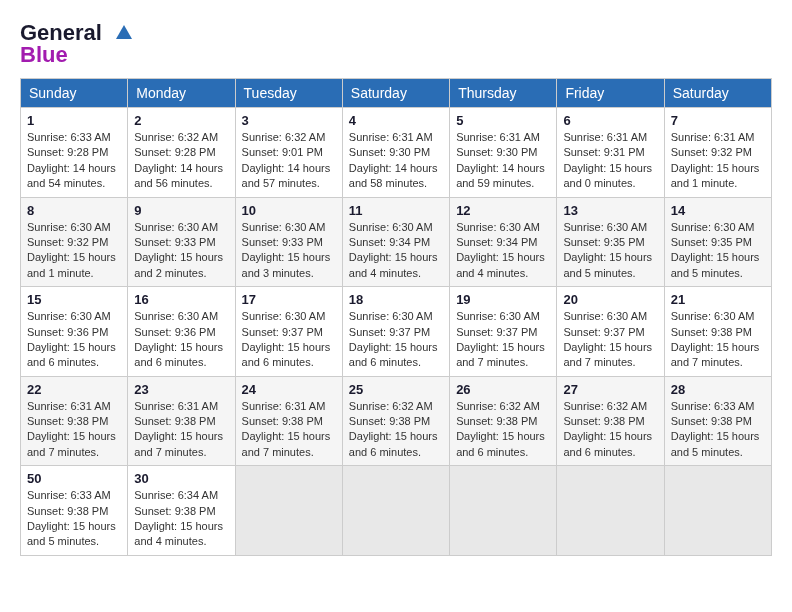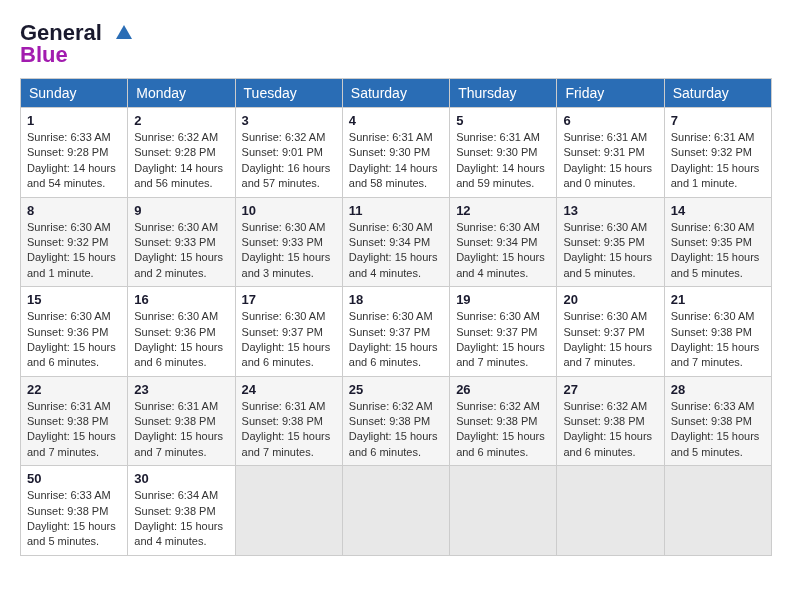--- a/index.html
+++ b/index.html
@@ -122,21 +122,21 @@
           <div>Sunrise: 6:32 AM</div>
           <div>Sunset: 9:28 PM</div>
           <div>Daylight: 14 hours and 56 minutes.</div>
         </div>
       </td>
         <td>
         <span class="day-number">3</span>
         <div class="day-info">
           <div>Sunrise: 6:32 AM</div>
           <div>Sunset: 9:01 PM</div>
-          <div>Daylight: 16 hours and 57 minutes.</div>
+          <div>Daylight: 14 hours and 57 minutes.</div>
         </div>
       </td>
         <td>
         <span class="day-number">4</span>
         <div class="day-info">
           <div>Sunrise: 6:31 AM</div>
           <div>Sunset: 9:30 PM</div>
           <div>Daylight: 14 hours and 58 minutes.</div>
         </div>
       </td>

